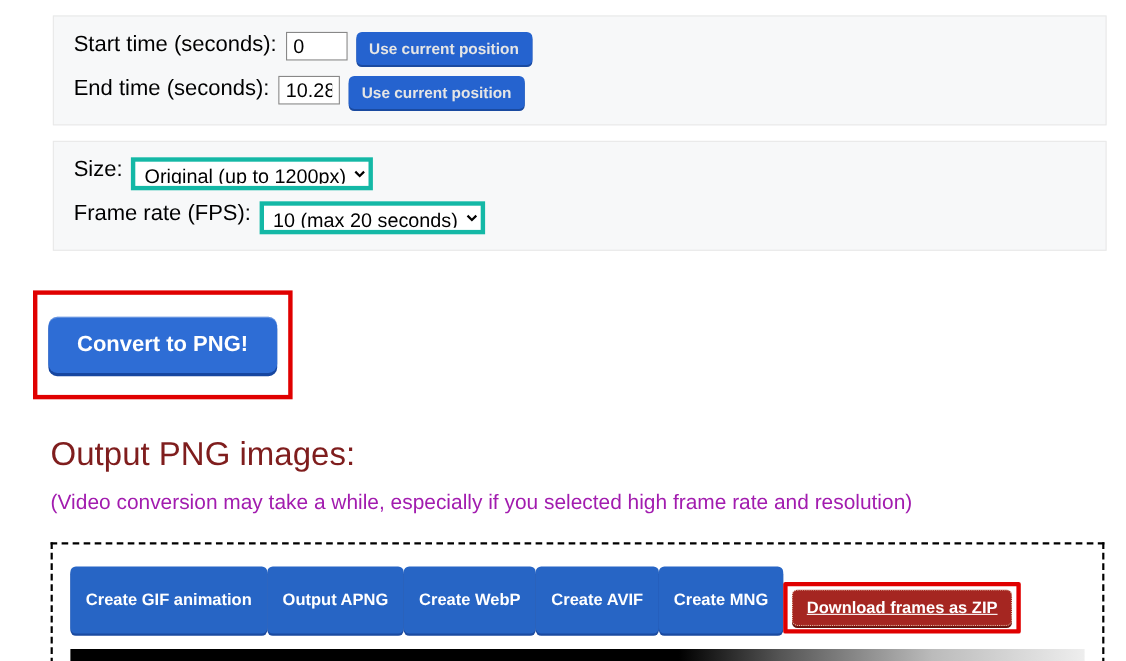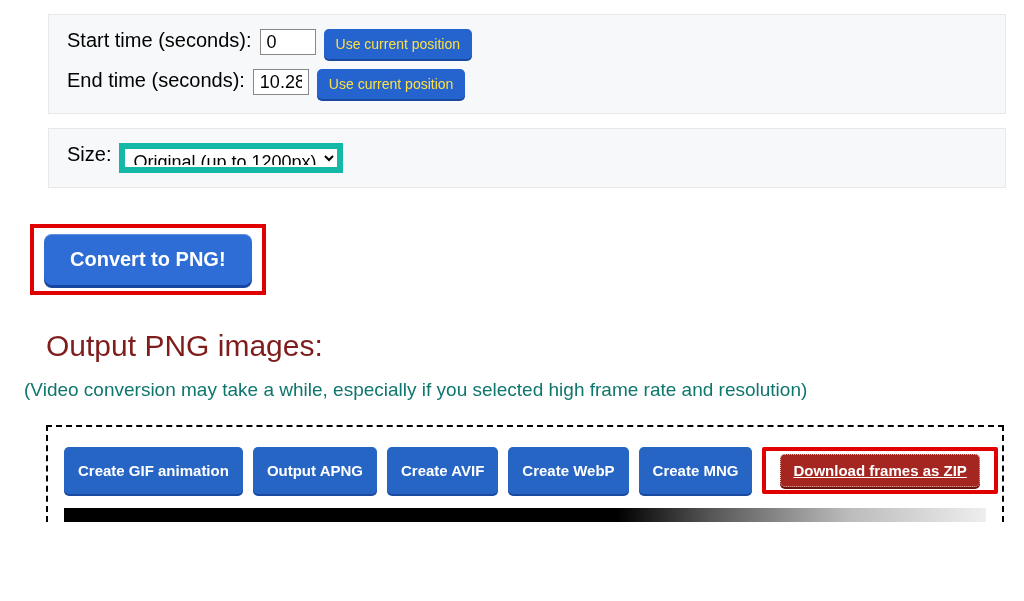--- a/index.html
+++ b/index.html
@@ -27,44 +27,44 @@
   .field-row:last-child { margin-bottom: 0; }
   .text-input {
     border: 1px solid #888;
     font-size: 18px;
     padding: 2px 6px;
     width: 56px;
     height: 26px;
     background: #fff;
   }
   .select-input {
-    border: 6px solid #14b8a6;
+    border: 4px solid #14b8a6;
     font-size: 18px;
     padding: 2px 4px;
     height: 30px;
     background: #fff;
   }
   .btn {
     border: none;
     background: #2563cf;
-    color: #fde047;
+    color: #e5e5e5;
     font-size: 14px;
-    font-weight: normal;
+    font-weight: bold;
     padding: 8px 14px;
     border-radius: 5px;
     cursor: pointer;
     box-shadow: 0 2px 0 #1a4aa0;
   }
   .btn-small {
     font-size: 14px;
     padding: 7px 12px;
   }
   .convert-wrapper {
     margin: 22px 0 22px 30px;
-    padding: 6px 10px;
+    padding: 20px 10px;
     display: inline-block;
   }
   .highlight-red {
     border: 4px solid #e00000;
   }
   .convert-button {
     border: none;
     background: #2e6dd5;
     color: #fff;
     font-size: 20px;
@@ -75,56 +75,57 @@
     box-shadow: 0 3px 0 #1646a0, inset 0 1px 0 rgba(255,255,255,0.25);
   }
   .heading {
     font-size: 30px;
     font-weight: 400;
     margin: 12px 0 16px 46px;
     color: #7f1d1d;
   }
   .note {
     font-size: 19px;
-    margin: 0 20px 24px 24px;
-    color: #0f766e;
+    margin: 0 20px 24px 46px;
+    color: #a21caf;
   }
   .dashed-panel {
     border: 2px dashed #000;
     border-bottom: none;
     margin: 0 20px 0 46px;
     padding: 20px 16px 0 16px;
     background: #fff;
     overflow: hidden;
   }
   .buttons-row {
     display: flex;
-    gap: 10px;
+    gap: 0;
     align-items: stretch;
     flex-wrap: nowrap;
     margin-bottom: 14px;
   }
   .action-btn {
     border: none;
     background: #2765c5;
     color: #fff;
     font-size: 15px;
     font-weight: bold;
     padding: 8px 14px;
     border-radius: 5px;
     cursor: pointer;
     box-shadow: 0 2px 0 #1a4aa0;
     white-space: nowrap;
   }
   .zip-wrapper {
     border: 4px solid #e00000;
-    padding: 3px 14px;
+    padding: 3px 4px;
     display: inline-flex;
     align-items: center;
     border-radius: 2px;
+    margin-top: 14px;
   }
   .zip-btn {
     background: #a52621;
     border: 1px dotted #e6bfa9;
     color: #fff;
     font-size: 15px;
     font-weight: bold;
     padding: 7px 12px;
     border-radius: 5px;
     cursor: pointer;
@@ -158,38 +159,44 @@
 </div>
 
 
 <div class="panel">
   <div class="field-row">
     <span>Size:</span>
     <select class="select-input">
       <option>Original (up to 1200px)</option>
     </select>
   </div>
+  <div class="field-row">
+    <span>Frame rate (FPS):</span>
+    <select class="select-input">
+      <option>10 (max 20 seconds)</option>
+    </select>
+  </div>
 </div>
 
 
 <div class="convert-wrapper highlight-red">
   <button class="convert-button">Convert to PNG!</button>
 </div>
 
 
 <h2 class="heading">Output PNG images:</h2>
 <p class="note">(Video conversion may take a while, especially if you selected high frame rate and resolution)</p>
 
 
 <div class="dashed-panel">
   <div class="buttons-row">
     <button class="action-btn">Create GIF animation</button>
     <button class="action-btn">Output APNG</button>
+    <button class="action-btn">Create WebP</button>
     <button class="action-btn">Create AVIF</button>
-    <button class="action-btn">Create WebP</button>
     <button class="action-btn">Create MNG</button>
     <span class="zip-wrapper">
       <button class="zip-btn">Download frames as ZIP</button>
     </span>
   </div>
   <div class="preview-bar"></div>
 </div>
 
 
 

